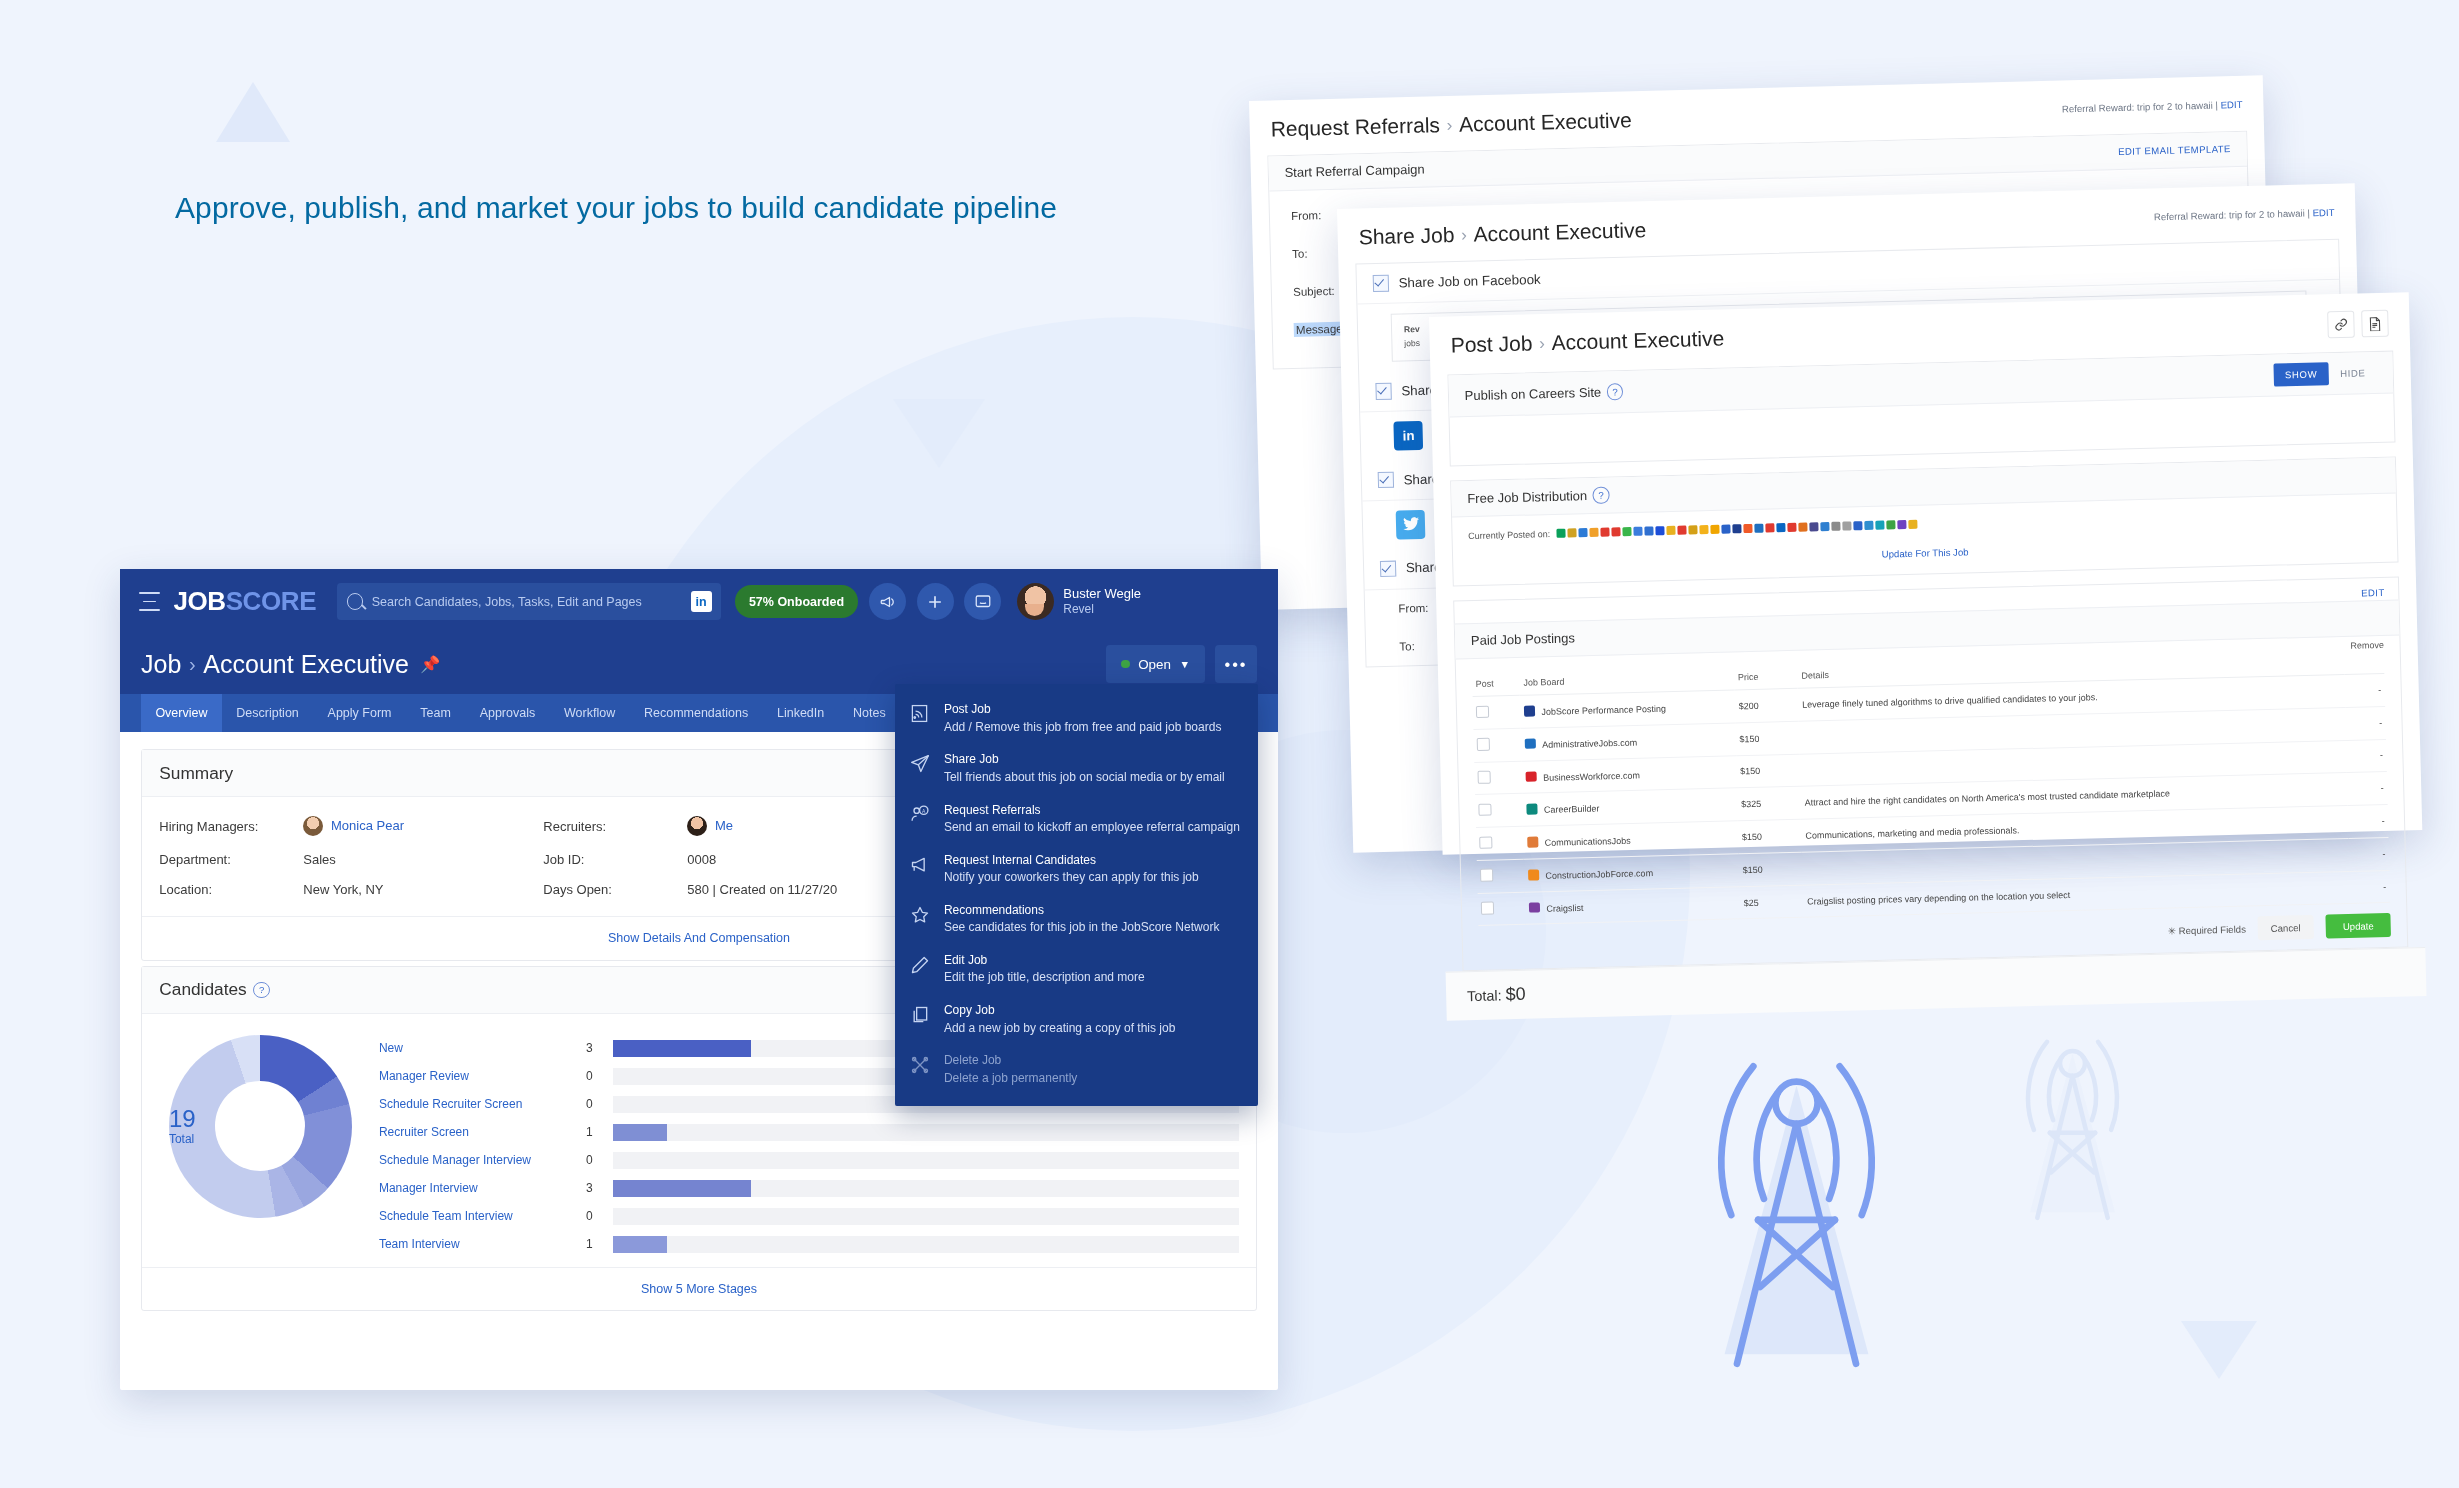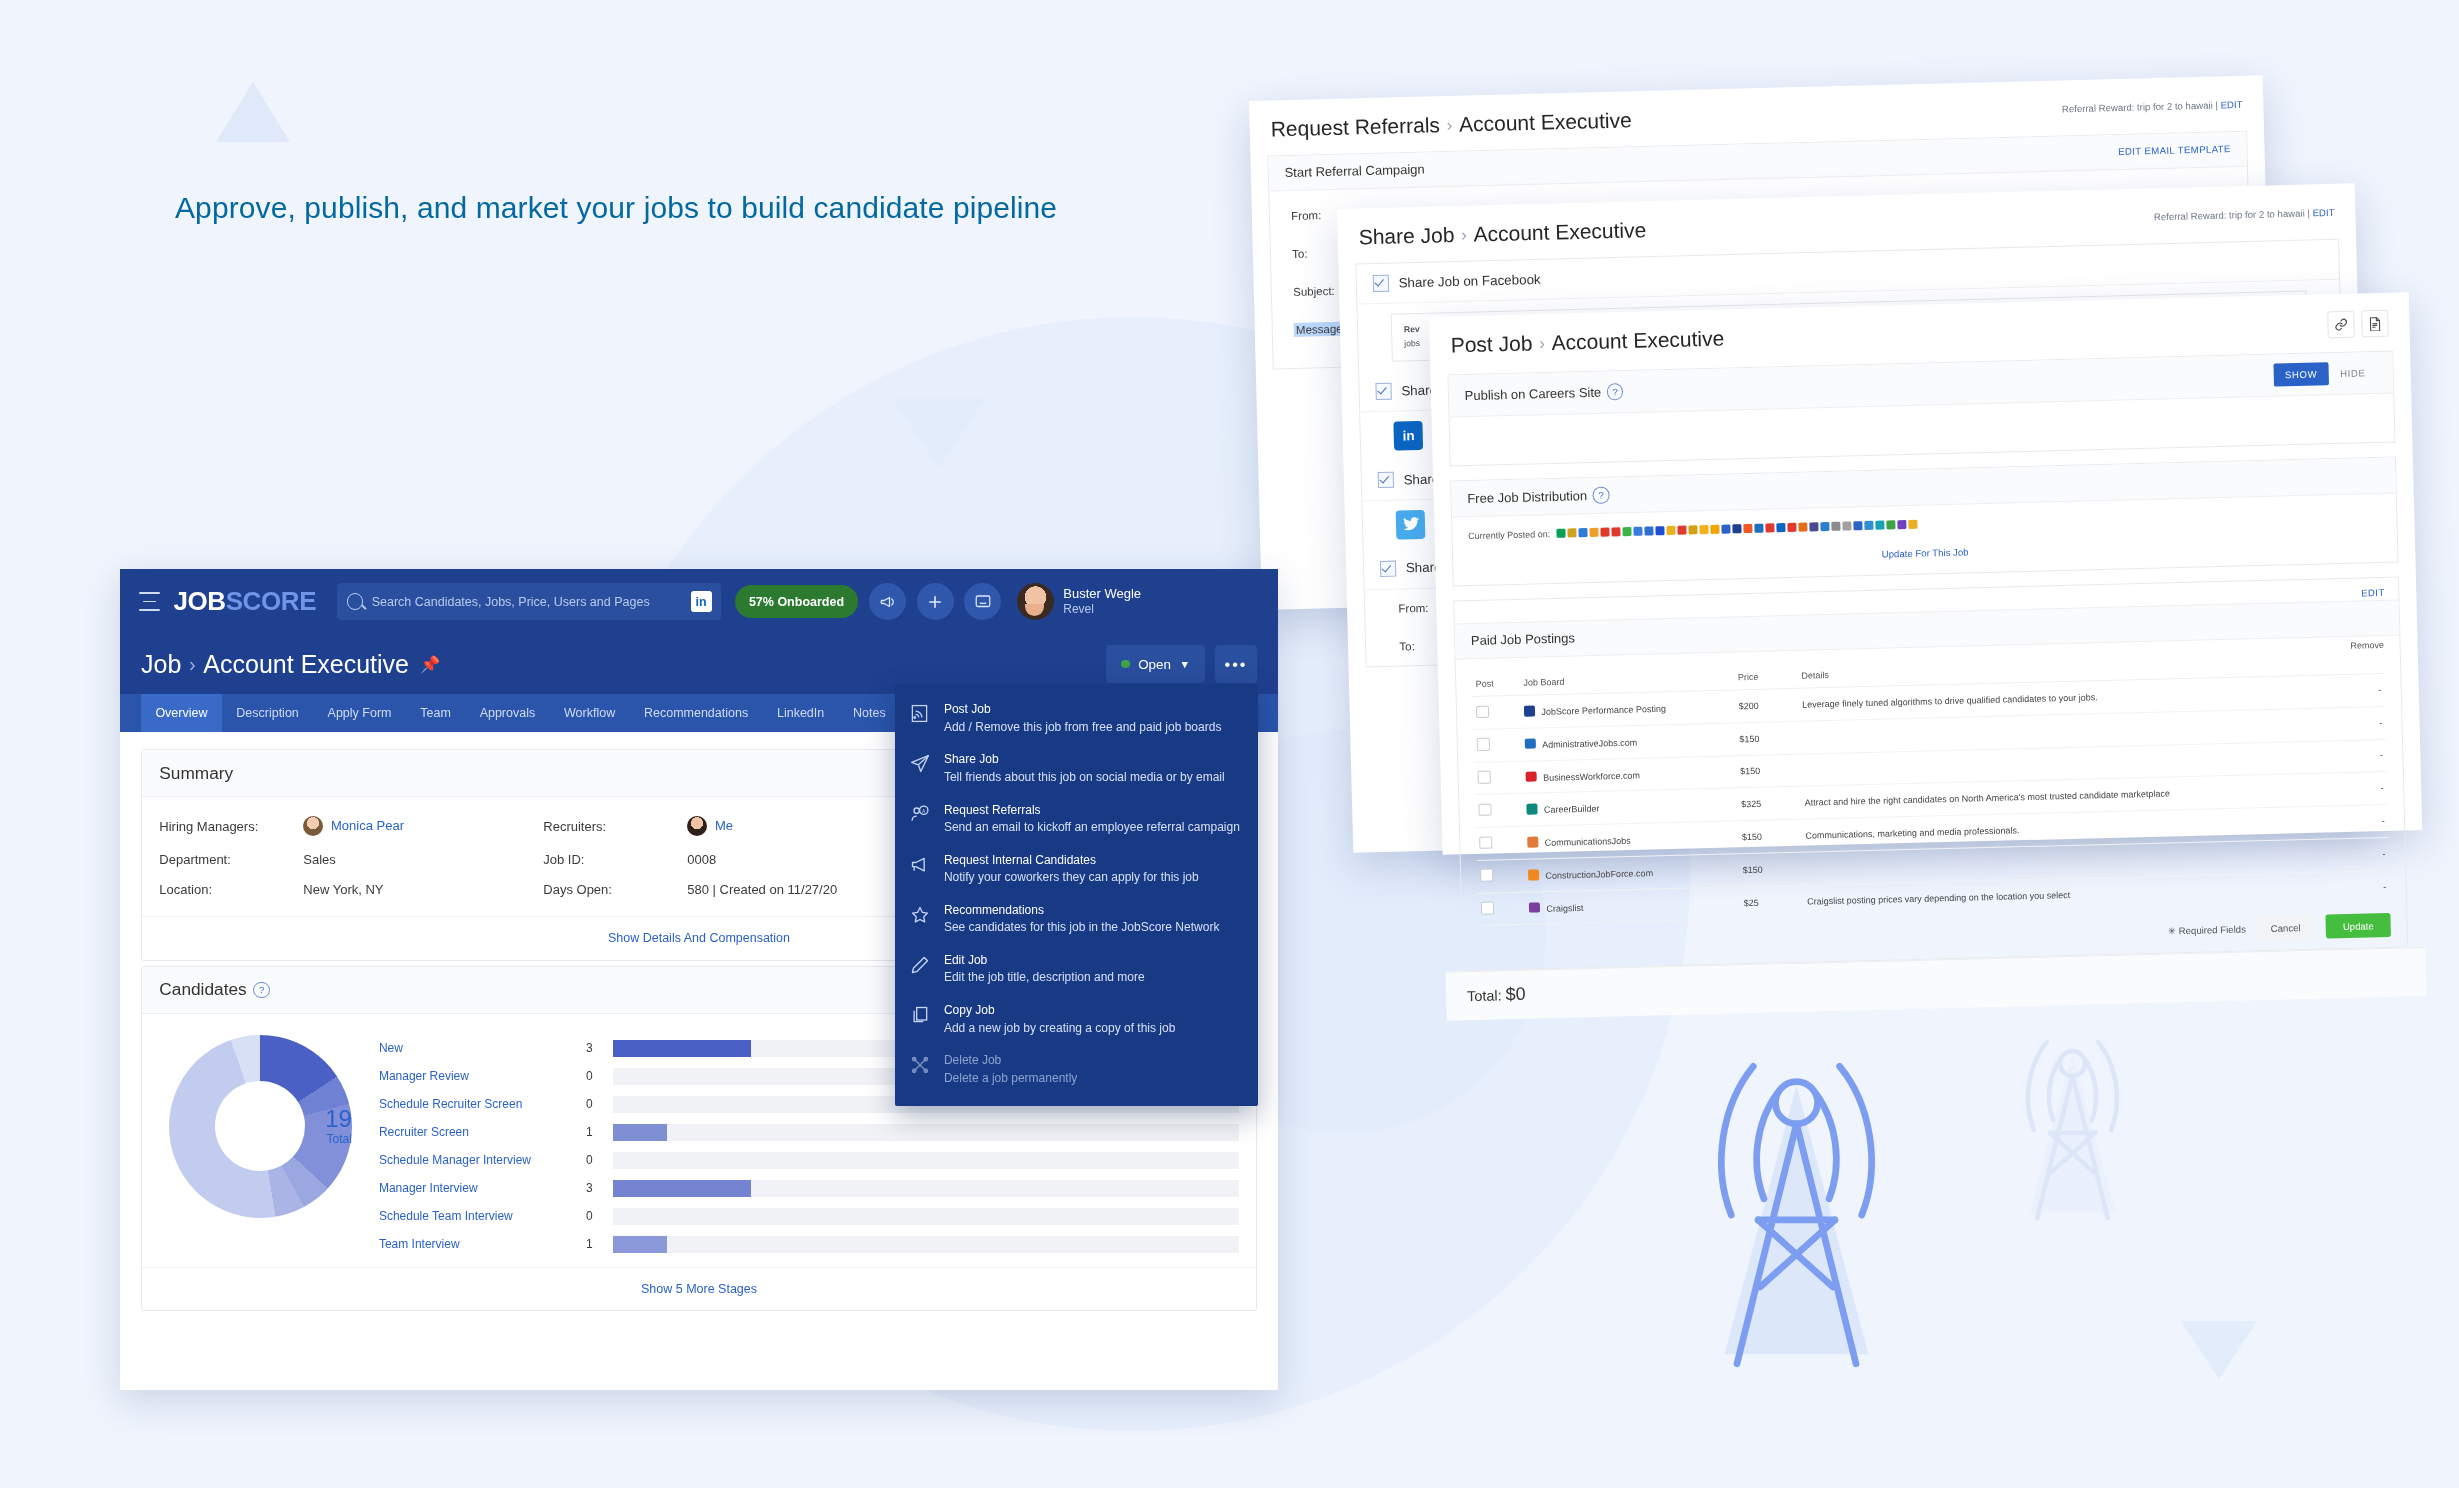--- a/index.html
+++ b/index.html
@@ -71,21 +71,21 @@
   .sm-avatar{width:20px;height:20px;border-radius:50%;display:inline-block;vertical-align:-5.8px;margin-right:7.7px;}
   .av-f{background:radial-gradient(circle at 50% 36%, #f2cdb0 0 37%, #7a5a3a 38% 100%);}
   .av-m{background:radial-gradient(circle at 50% 36%, #f0c3a4 0 37%, #2d2018 38% 100%);}
   .lnk{color:#2a62c8;text-decoration:none;}
   .card-foot{border-top:1px solid #edeff3;text-align:center;padding:14.4px 0;font-size:12.5px;}
 
   
   .cand-body{display:flex;padding:21px 17.3px 7.7px 17.3px;}
   .donut{width:183px;height:183px;border-radius:50%;flex:0 0 auto;margin:0 27px 0 9.6px;position:relative;}
   .donut:after{content:"";position:absolute;left:50%;top:50%;transform:translate(-50%,-50%);width:90px;height:90px;border-radius:50%;background:#fff;}
-  .donut-lbl{position:absolute;left:0;right:0;top:50%;transform:translateY(-50%);text-align:right;z-index:2;color:#2a62c8;padding-left:38px;}
+  .donut-lbl{position:absolute;left:0;right:0;top:50%;transform:translateY(-50%);text-align:left;z-index:2;color:#2a62c8;}
   .donut-lbl .n{font-size:24px;line-height:1.05;}
   .donut-lbl .t{font-size:12px;}
   .stages{flex:1;}
   .stage-row{display:flex;align-items:center;height:27px;margin-bottom:1px;}
   .stage-name{width:207px;color:#2a62c8;font-size:12px;}
   .stage-count{width:27px;color:#3b3b3b;font-size:12px;}
   .stage-track{flex:1;height:17.3px;background:#f1f2f5;position:relative;}
   .stage-fill{height:100%;}
 
   
@@ -449,21 +449,21 @@
     <div class="hamburger">
         <span></span>
         <span></span>
         <span></span>
       </div>
     <div class="logo">
       <span class="a">JOB</span><span class="b">SCORE</span>
     </div>
     <div class="searchbox">
       <span class="mag"></span>
-      <span class="ph">Search Candidates, Jobs, Price, Users and Pages</span>
+      <span class="ph">Search Candidates, Jobs, Tasks, Edit and Pages</span>
       <span class="li-badge">in</span>
     </div>
     <div class="onb">57% Onboarded</div>
     <div class="circ-btn">
       <svg width="18" height="18" viewBox="0 0 24 24" fill="none" stroke="#dbe6fb" stroke-width="1.7" stroke-linecap="round" stroke-linejoin="round">
           <path d="M3 11v2a1 1 0 001 1h3l7 4V6L7 10H4a1 1 0 00-1 1z"></path>
           <path d="M17 8a5 5 0 010 8"></path>
         </svg>
     </div>
     <div class="circ-btn">

